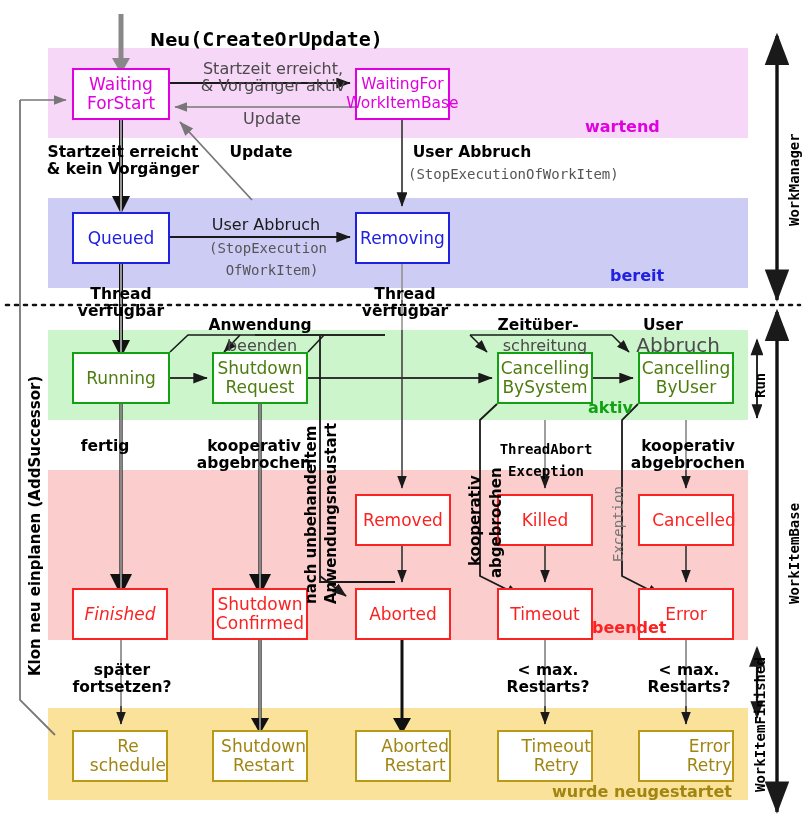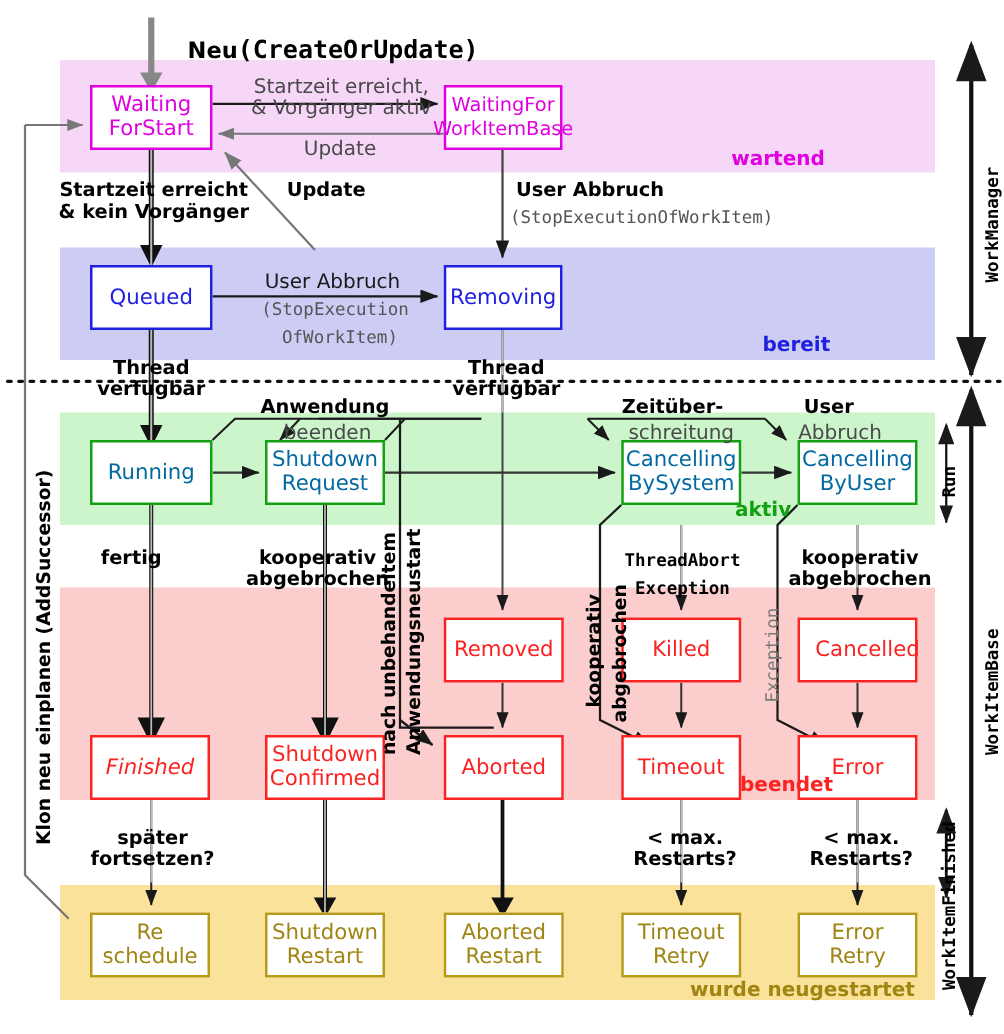--- a/index.html
+++ b/index.html
@@ -5,23 +5,23 @@
   html,body{margin:0;padding:0;background:#fff;}
   body{width:803px;height:827px;font-family:"DejaVu Sans",sans-serif;}
   #stage{position:relative;width:803px;height:827px;overflow:hidden;background:#fff;}
   svg.layer{position:absolute;left:0;top:0;width:803px;height:827px;}
   .band{position:absolute;}
   .node{position:absolute;background:#fff;border:2px solid #000;box-sizing:border-box;
         display:flex;align-items:center;justify-content:center;text-align:center;
         font-family:"DejaVu Sans",sans-serif;font-size:17px;line-height:19px;}
   .node.magenta{border-color:#e000e0;color:#e000e0;}
   .node.blue{border-color:#2020e0;color:#2020e0;}
-  .node.green{border-color:#12a112;color:#0369a1;}
+  .node.green{border-color:#12a112;color:#4d7c0f;}
   .node.red{border-color:#fb2222;color:#fb2222;}
-  .node.gold{border-color:#b89a16;color:#a08512;}
+  .node.gold{border-color:#b89a16;color:#a08512;justify-content:flex-end;}
   .lbl{position:absolute;font-family:"DejaVu Sans",sans-serif;font-size:15.5px;
        line-height:17px;color:#000;font-weight:bold;text-align:center;white-space:pre;}
   .lbl.reg{font-weight:normal;color:#4a4a4a;}
   .lbl.mono{font-family:"DejaVu Sans Mono",monospace;font-weight:bold;font-size:14px;color:#000;}
   .lbl.mono.grey{color:#555;font-weight:normal;}
   .bandname{position:absolute;font-weight:bold;font-size:16px;font-family:"DejaVu Sans",sans-serif;white-space:pre;}
   .vlbl{position:absolute;font-family:"DejaVu Sans",sans-serif;font-weight:bold;
         font-size:15px;white-space:pre;transform-origin:0 0;}
   .vmono{position:absolute;font-family:"DejaVu Sans Mono",monospace;font-weight:bold;
         font-size:14px;white-space:pre;transform-origin:0 0;color:#000;}
@@ -262,21 +262,21 @@
   <div class="lbl" style="left:348px;top:286px;width:114px;white-space:pre-line;">Thread
 verfügbar</div>
 
   <div class="lbl" style="left:196px;top:317px;width:128px;">Anwendung</div>
   <div class="lbl reg" style="left:210px;top:337px;width:104px;font-size:16px;">beenden</div>
 
   <div class="lbl" style="left:482px;top:317px;width:112px;">Zeitüber-</div>
   <div class="lbl reg" style="left:486px;top:337px;width:118px;font-size:16px;">schreitung</div>
 
   <div class="lbl" style="left:632px;top:317px;width:62px;">User</div>
-  <div class="lbl reg" style="left:624px;top:337px;width:96px;font-size:16px;">Abbruch</div>
+  <div class="lbl reg" style="left:624px;top:337px;width:96px;font-size:20px;text-align:right;">Abbruch</div>
 
   <div class="lbl" style="left:68px;top:438px;width:74px;">fertig</div>
   <div class="lbl" style="left:178px;top:438px;width:152px;white-space:pre-line;">kooperativ
 abgebrochen</div>
 
   <div class="lbl mono" style="left:484px;top:438px;width:124px;white-space:pre-line;line-height:22px;text-align:center;">ThreadAbort
 Exception</div>
 
   <div class="lbl" style="left:612px;top:438px;width:152px;white-space:pre-line;">kooperativ
 abgebrochen</div>

